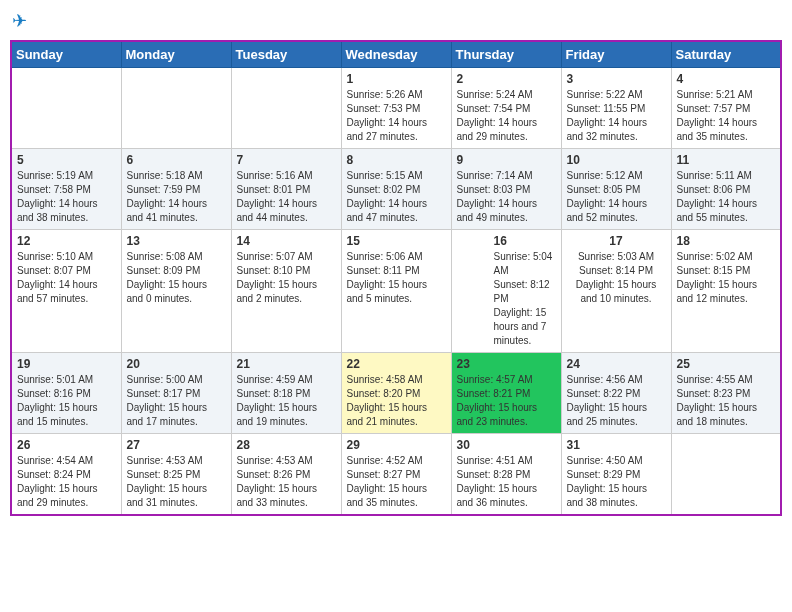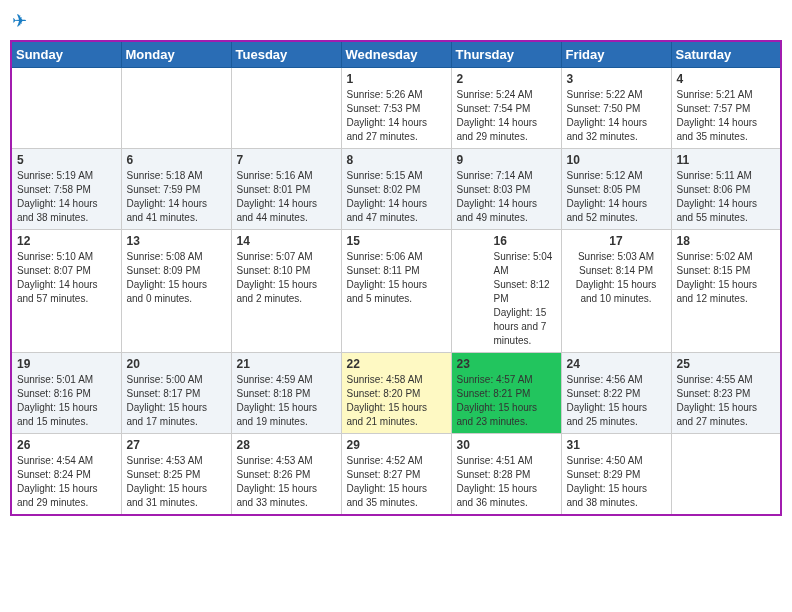--- a/index.html
+++ b/index.html
@@ -142,21 +142,21 @@
         <div class="day-info">
           <span>Sunrise: 5:24 AM</span><br>
           <span>Sunset: 7:54 PM</span><br>
           <span>Daylight: 14 hours and 29 minutes.</span>
         </div>
         </td>
         <td style="background: rgb(255, 255, 255);">
           <span class="day-number">3</span>
         <div class="day-info">
           <span>Sunrise: 5:22 AM</span><br>
-          <span>Sunset: 7:50 PM</span><br>
+          <span>Sunset: 11:55 PM</span><br>
           <span>Daylight: 14 hours and 32 minutes.</span>
         </div>
         </td>
         <td style="background: rgb(255, 255, 255);">
           <span class="day-number">4</span>
         <div class="day-info">
           <span>Sunrise: 5:21 AM</span><br>
           <span>Sunset: 7:57 PM</span><br>
           <span>Daylight: 14 hours and 35 minutes.</span>
         </div>
@@ -325,21 +325,21 @@
           <span>Sunrise: 4:56 AM</span><br>
           <span>Sunset: 8:22 PM</span><br>
           <span>Daylight: 15 hours and 25 minutes.</span>
         </div>
         </td>
         <td style="background: rgb(240, 244, 248);">
           <span class="day-number">25</span>
         <div class="day-info">
           <span>Sunrise: 4:55 AM</span><br>
           <span>Sunset: 8:23 PM</span><br>
-          <span>Daylight: 15 hours and 27 minutes.</span>
+          <span>Daylight: 15 hours and 18 minutes.</span>
         </div>
         </td>
       </tr>
       <tr>
         <td style="background: rgb(255, 255, 255);">
           <span class="day-number">26</span>
         <div class="day-info">
           <span>Sunrise: 4:54 AM</span><br>
           <span>Sunset: 8:24 PM</span><br>
           <span>Daylight: 15 hours and 29 minutes.</span>

